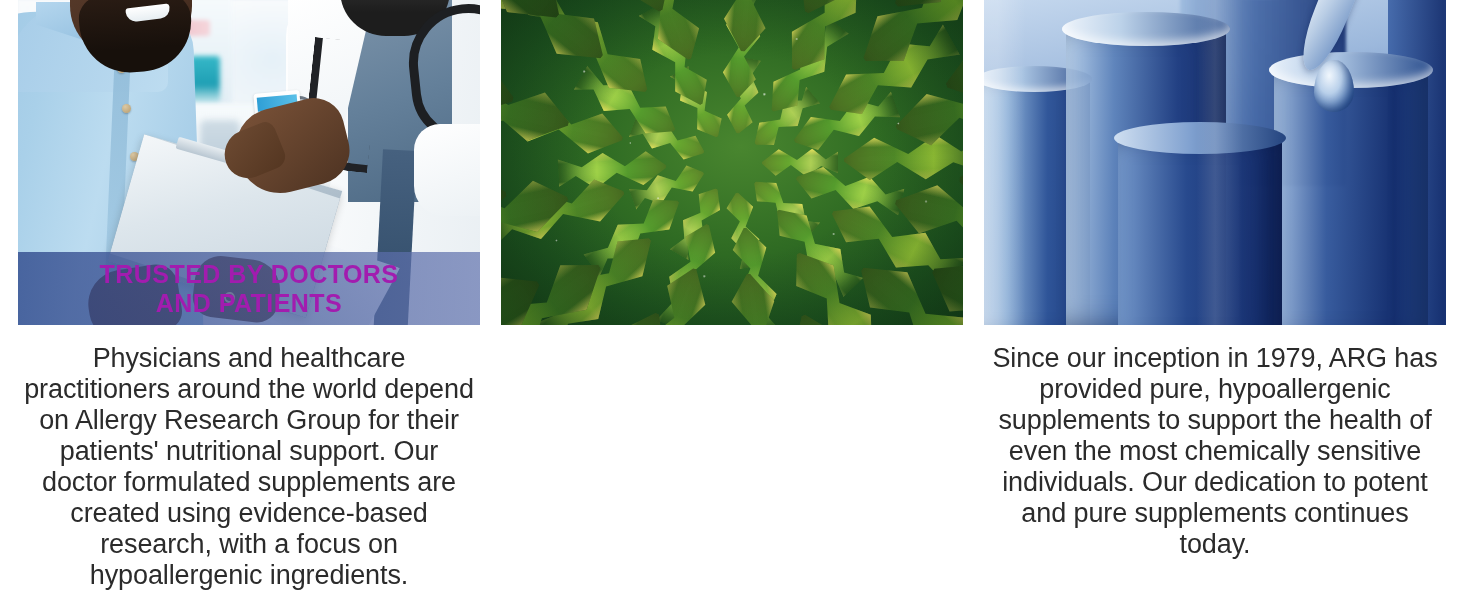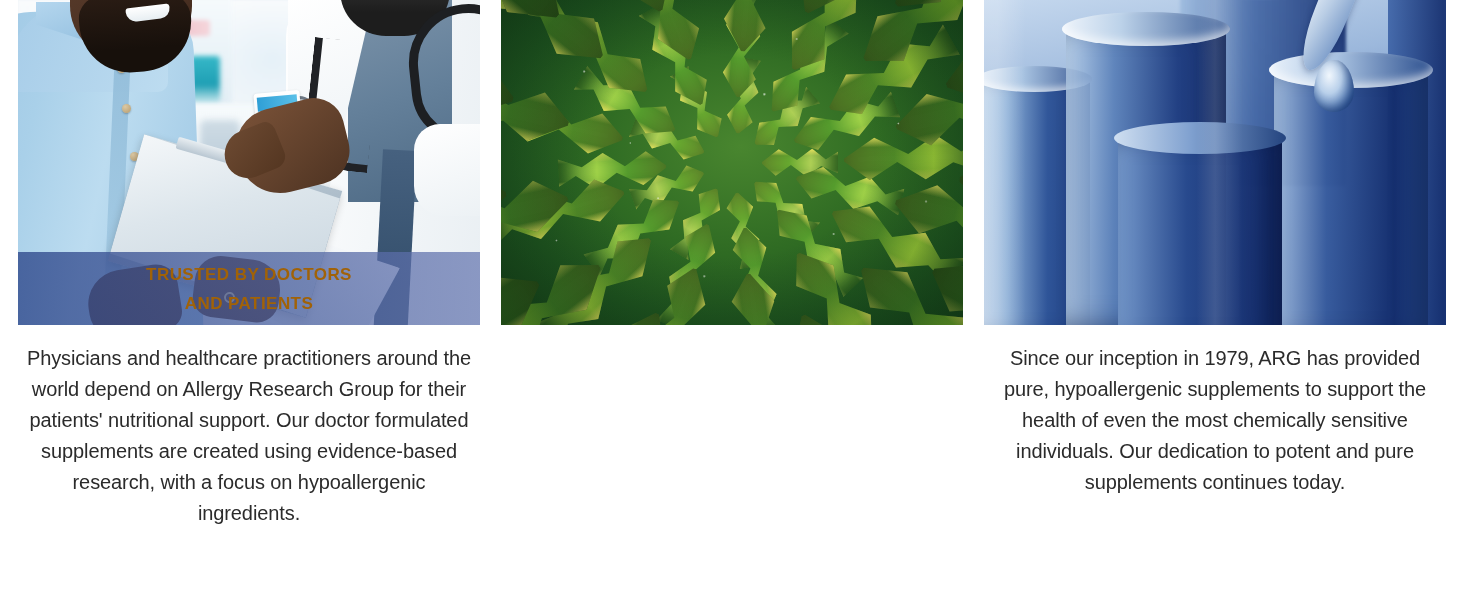--- a/index.html
+++ b/index.html
@@ -55,22 +55,22 @@
     height: 73px;
     display: flex;
     align-items: center;
     justify-content: center;
     text-align: center;
     z-index: 6;
   }
   .caption-band .caption-text {
     position: relative;
     z-index: 2;
-    color: #a16207;
-    font-size: 17px;
+    color: #a21caf;
+    font-size: 25px;
     font-weight: 700;
     letter-spacing: 0.45px;
     line-height: 29px;
     text-transform: uppercase;
     padding: 0 8px;
     white-space: pre-line;
   }
   .band-tint {
     position: absolute;
     inset: 0;
@@ -78,21 +78,21 @@
   }
   .band-blue   { background: linear-gradient(90deg, rgba(47,73,140,.80) 0%, rgba(70,92,156,.74) 45%, rgba(101,118,176,.72) 100%); }
   .band-green  { background: linear-gradient(90deg, rgba(22,86,34,.70) 0%, rgba(27,105,40,.62) 50%, rgba(20,92,36,.70) 100%); }
   .band-navy   { background: linear-gradient(90deg, rgba(36,62,136,.72) 0%, rgba(40,70,150,.62) 50%, rgba(28,52,125,.72) 100%); }
 
   
   .body-copy {
     margin-top: 18px;
     text-align: center;
     color: #2b2b2b;
-    font-size: 20px;
+    font-size: 27px;
     line-height: 31px;
     letter-spacing: -0.1px;
     padding: 0 6px;
   }
 
   
   .ph-doctor { background: linear-gradient(160deg,#eef4f8 0%, #e3edf4 40%, #dbe7f0 100%); }
   .ph-doctor .clinic-bg {
     position:absolute; inset:0;
     background:

